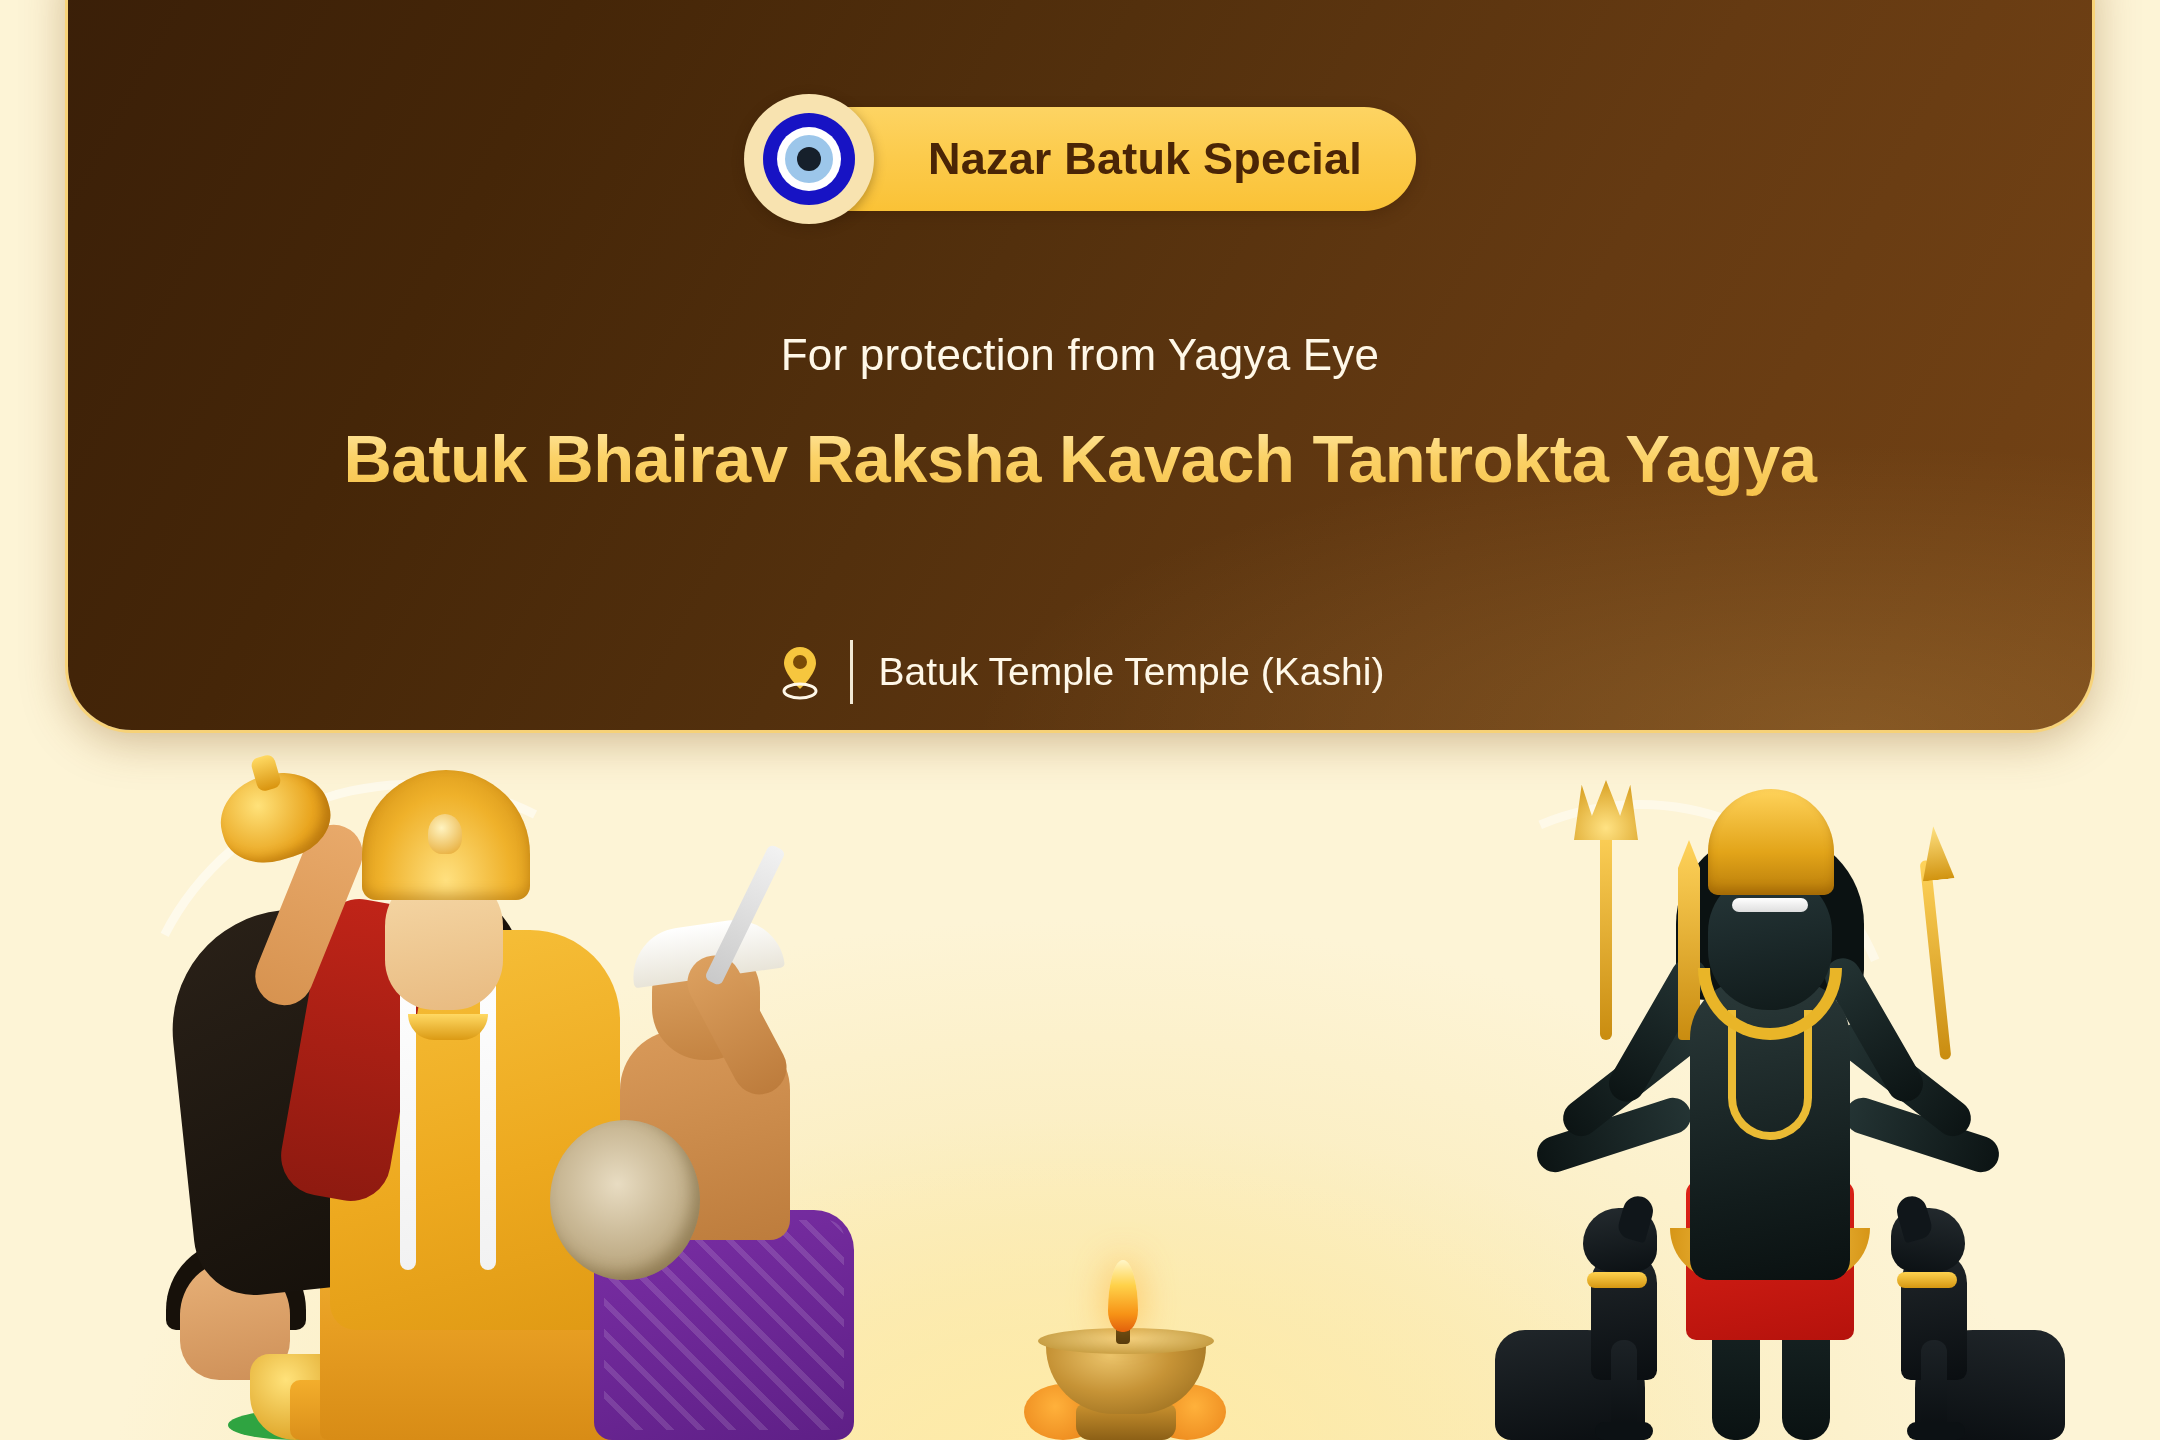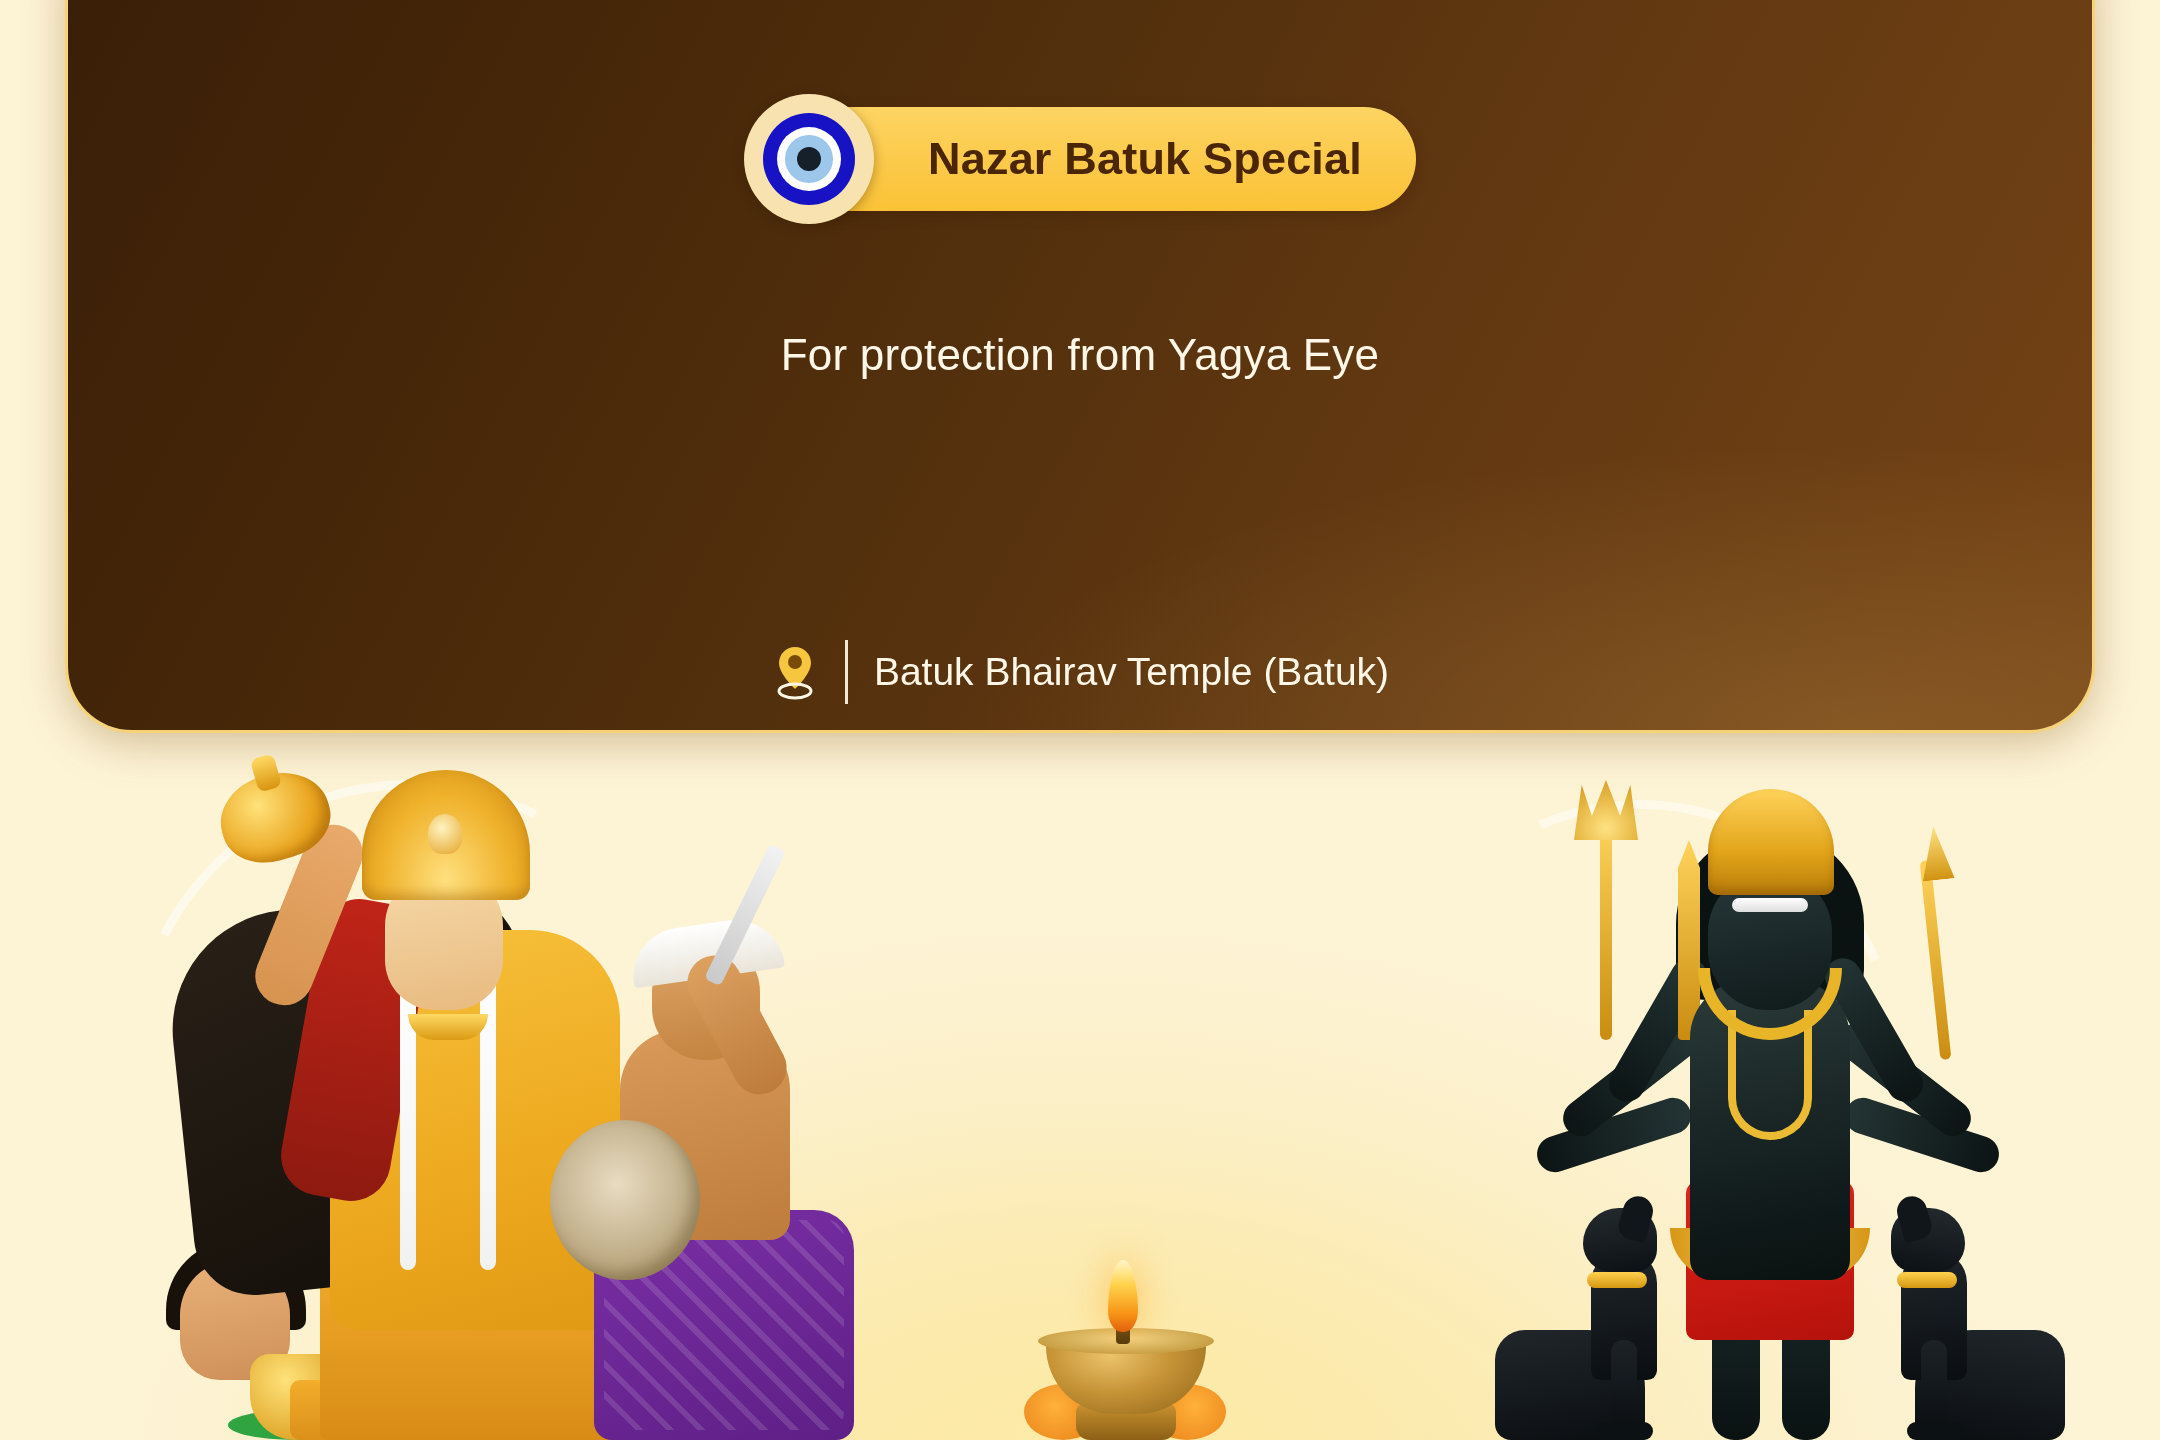--- a/index.html
+++ b/index.html
@@ -386,31 +386,32 @@
   <div class="diya-bowl"></div>
   <div class="diya-rim"></div>
   <div class="diya-wick"></div>
   <div class="diya-flame"></div>
 </div>
 
 <div class="panel">
 
   <div class="subtitle">For protection from Yagya Eye</div>
 
+  <div class="title">Batuk Bhairav Raksha Kavach Tantrokta Yagya</div>
 
   <div class="loc-row">
     <span class="pin-icon">
       <svg width="48" height="58" viewBox="0 0 48 58">
         <path d="M24 4 C15 4 8 11 8 20 C8 31 24 46 24 46 C24 46 40 31 40 20 C40 11 33 4 24 4 Z" fill="#F6C63E"></path>
         <circle cx="24" cy="19" r="7" fill="#7A4B07"></circle>
         <ellipse cx="24" cy="48" rx="16" ry="7" fill="none" stroke="#FFF8E8" stroke-width="3"></ellipse>
       </svg>
     </span>
     <span class="loc-divider"></span>
-    <span class="loc-text">Batuk Bhairav Temple (Batuk)</span>
+    <span class="loc-text">Batuk Temple Temple (Kashi)</span>
   </div>
 </div>
 
 <div class="badge-wrap">
   <span class="eye-icon">
     <span class="eye-ring1">
       <span class="eye-ring2">
         <span class="eye-ring3">
           <span class="eye-pupil"></span>
         </span>

